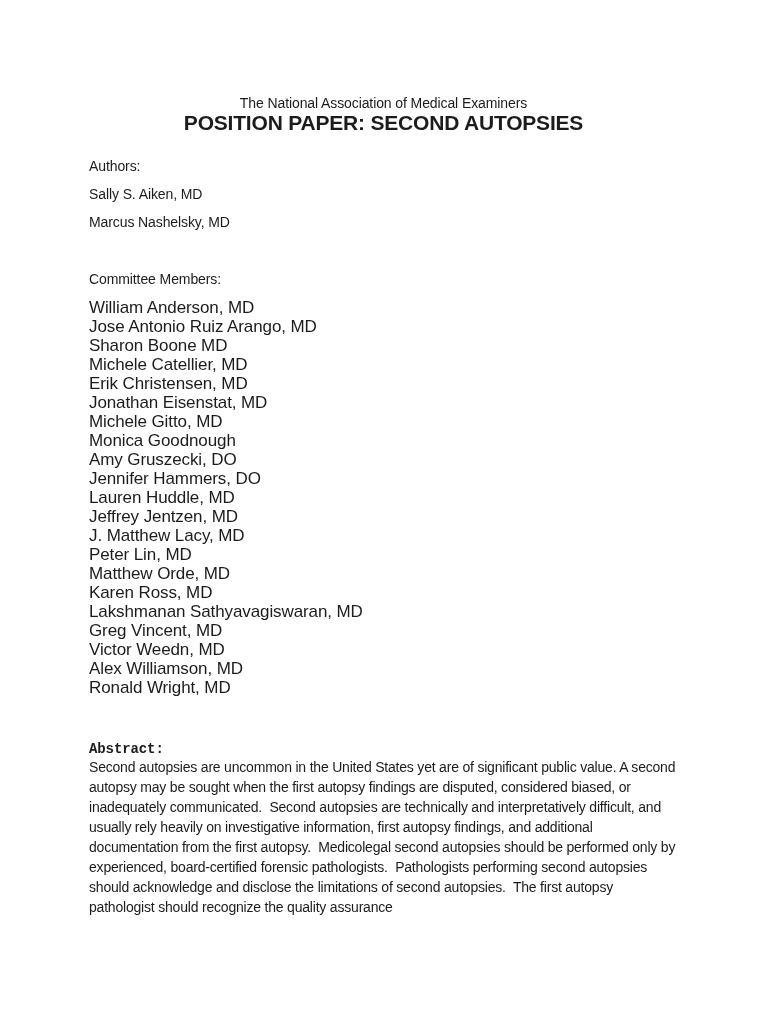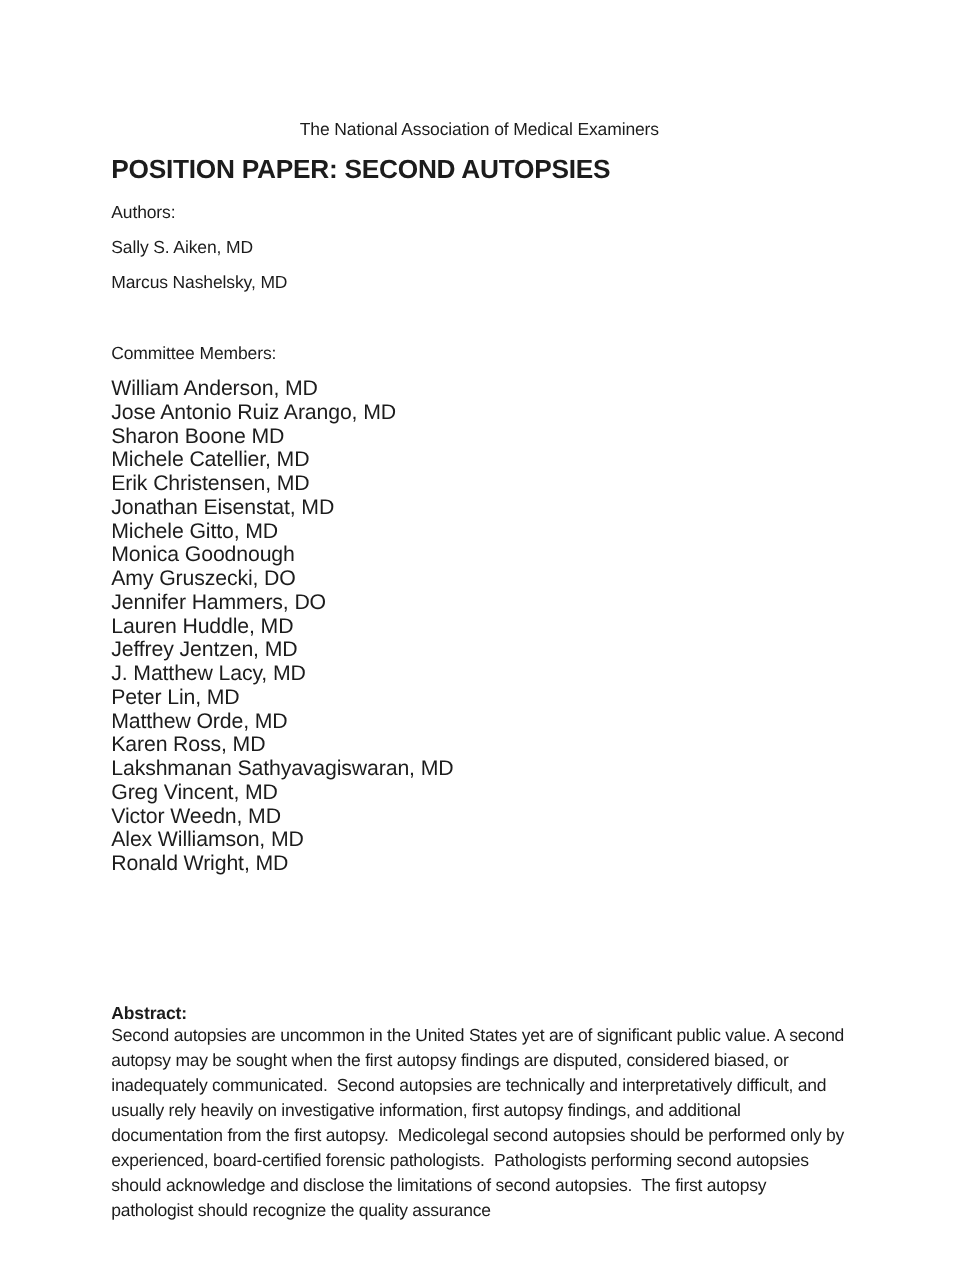--- a/index.html
+++ b/index.html
@@ -20,48 +20,50 @@
   .content {
     box-sizing: border-box;
     padding: 95px 90px 0 89px;
   }
   .org-line {
     text-align: center;
     font-size: 14px;
     letter-spacing: -0.1px;
   }
   .doc-title {
+    text-align: center;
     font-size: 21px;
     font-weight: bold;
     letter-spacing: -0.2px;
-    margin-top: 13px;
+    margin-top: 0;
   }
   .section-label {
     font-size: 14px;
     letter-spacing: -0.1px;
     margin-top: 13px;
   }
-  .label-authors { margin-top: 13px; }
+  .label-authors { margin-top: 23px; }
   .author-list .list-line {
     font-size: 14px;
     letter-spacing: -0.1px;
     margin-top: 12px;
   }
   .label-committee { margin-top: 41px; }
   .committee-list {
     margin-top: 11px;
   }
   .committee-list .list-line {
     font-size: 17px;
     letter-spacing: -0.1px;
     line-height: 19px;
   }
   .label-abstract {
     font-weight: bold;
-    margin-top: 102px;
+    margin-top: 44px;
+    font-family: Liberation Mono, monospace;
   }
   .abstract-para {
     font-size: 14px;
     letter-spacing: -0.2px;
     line-height: 20px;
     margin-top: 0;
     max-width: 600px;
     white-space: pre-wrap;
   }
 </style>

